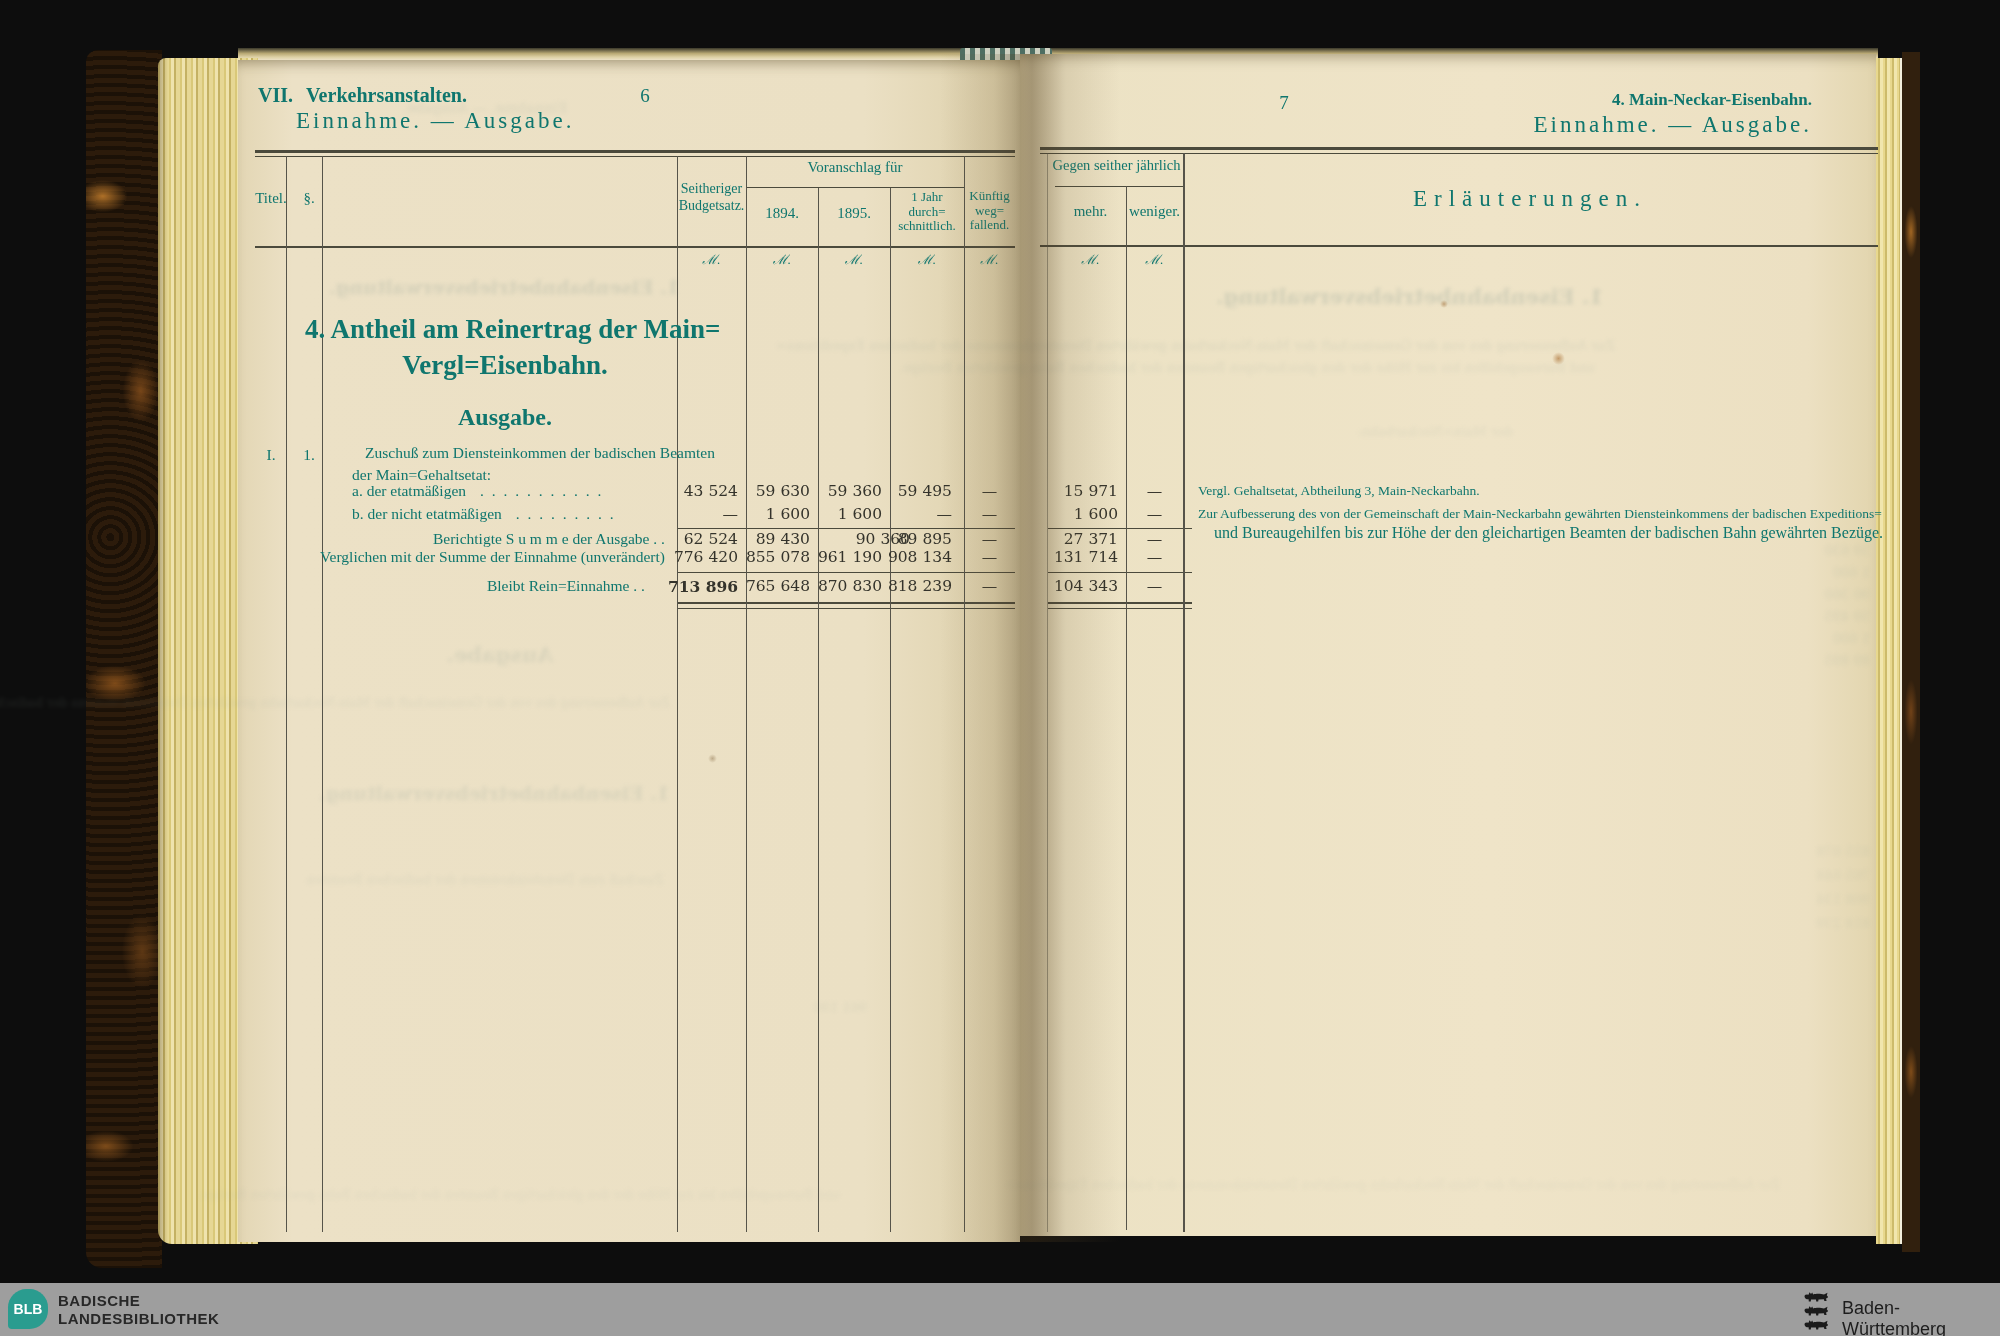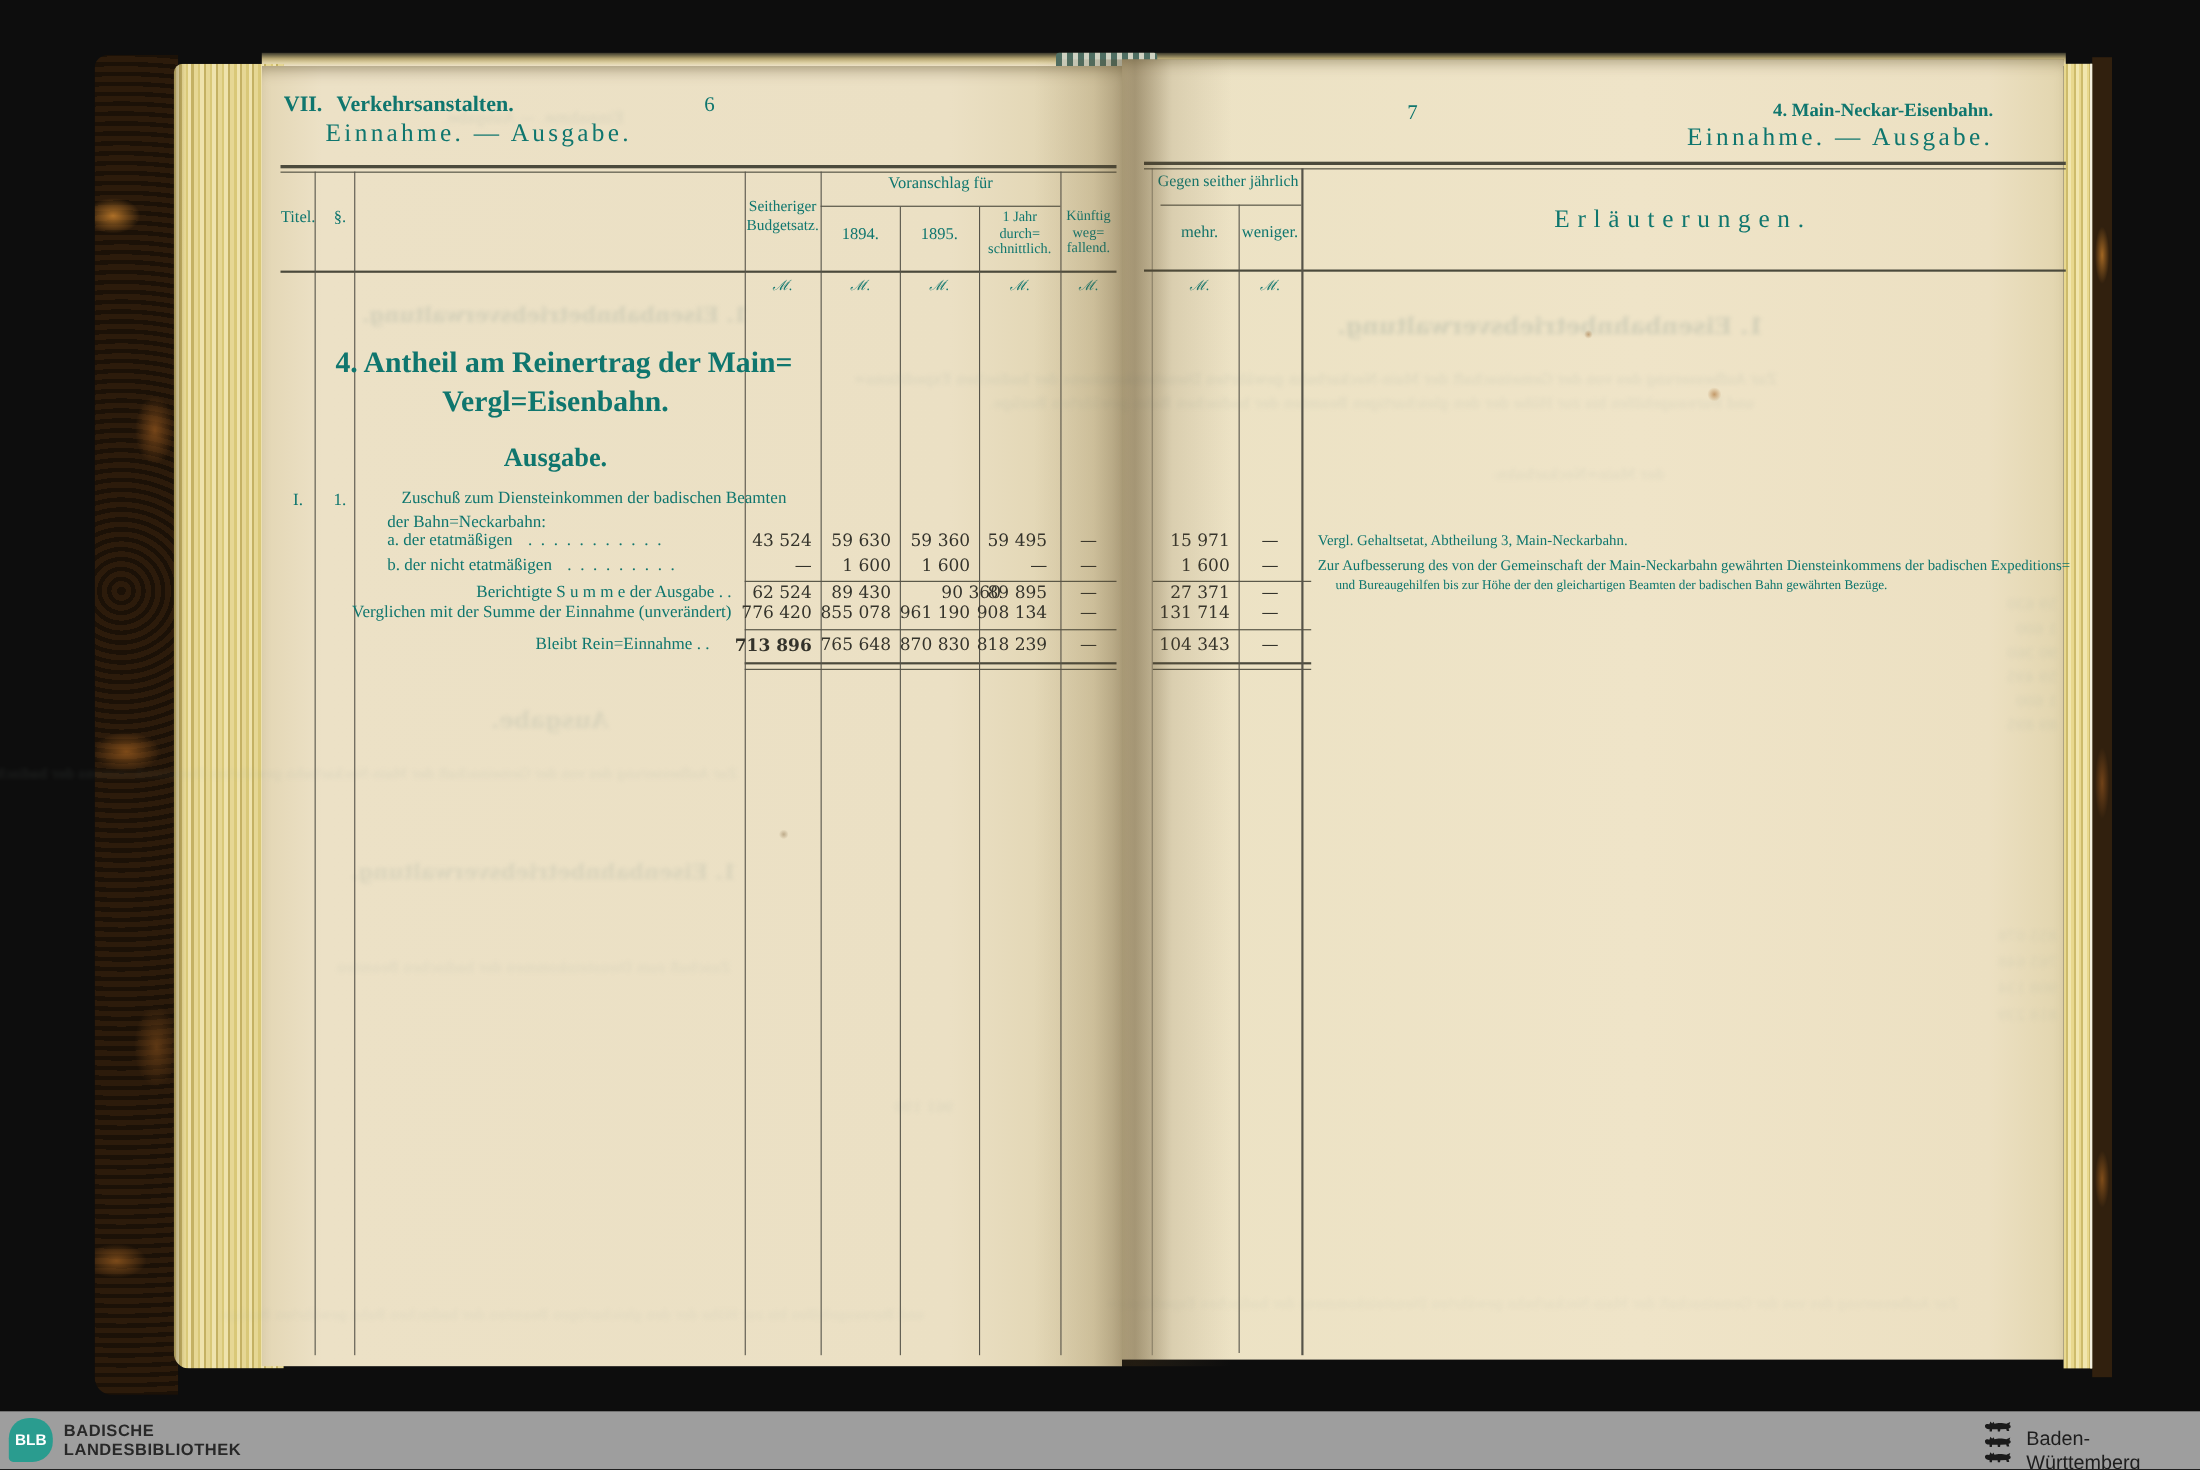--- a/index.html
+++ b/index.html
@@ -132,21 +132,21 @@
   <div class="t c" style="left:890px;top:250px;width:74px;font-size:13px;font-style:italic;">ℳ.</div>
   <div class="t c" style="left:964px;top:250px;width:51px;font-size:13px;font-style:italic;">ℳ.</div>
 
   <div class="t b c" style="left:305px;top:314px;width:400px;font-size:27px;">4. Antheil am Reinertrag der Main=</div>
   <div class="t b c" style="left:305px;top:350px;width:400px;font-size:27px;">Vergl=Eisenbahn.</div>
   <div class="t b c" style="left:305px;top:404px;width:400px;font-size:24px;">Ausgabe.</div>
 
   <div class="t c" style="left:252px;top:446px;width:38px;font-size:15.5px;">I.</div>
   <div class="t c" style="left:290px;top:446px;width:38px;font-size:15.5px;">1.</div>
   <div class="t" style="left:337px;top:444px;font-size:15.5px;margin-left:28px;">Zuschuß zum Diensteinkommen der badischen Beamten</div>
-  <div class="t" style="left:352px;top:466px;font-size:15.5px;">der Bahn=Neckarbahn:</div>
+  <div class="t" style="left:352px;top:466px;font-size:15.5px;">der Main=Gehaltsetat:</div>
 
   <div class="t" style="left:352px;top:482px;font-size:15.5px;">
     <span>a. der etatmäßigen</span>
     <span style="letter-spacing:2px;margin-left:10px;">.  .  .  .  .  .  .  .  .  .  .</span>
   </div>
   <div class="num r" style="left:660px;top:482px;width:78px;">43 524</div>
   <div class="num r" style="left:732px;top:482px;width:78px;">59 630</div>
   <div class="num r" style="left:804px;top:482px;width:78px;">59 360</div>
   <div class="num r" style="left:874px;top:482px;width:78px;">59 495</div>
   <div class="num c" style="left:964px;top:482px;width:51px;">—</div>
@@ -235,21 +235,21 @@
   <div class="num c" style="left:1126px;top:505px;width:57px;">—</div>
   <div class="num r" style="left:1042px;top:530px;width:76px;">27 371</div>
   <div class="num c" style="left:1126px;top:530px;width:57px;">—</div>
   <div class="num r" style="left:1042px;top:548px;width:76px;">131 714</div>
   <div class="num c" style="left:1126px;top:548px;width:57px;">—</div>
   <div class="num r" style="left:1042px;top:577px;width:76px;">104 343</div>
   <div class="num c" style="left:1126px;top:577px;width:57px;">—</div>
 
   <div class="t" style="left:1198px;top:483px;font-size:13.5px;">Vergl. Gehaltsetat, Abtheilung 3, Main-Neckarbahn.</div>
   <div class="t" style="left:1198px;top:506px;font-size:13.5px;">Zur Aufbesserung des von der Gemeinschaft der Main-Neckarbahn gewährten Diensteinkommens der badischen Expeditions=</div>
-  <div class="t" style="left:1214px;top:524px;font-size:12px;">und Bureaugehilfen bis zur Höhe der den gleichartigen Beamten der badischen Bahn gewährten Bezüge.</div>
+  <div class="t" style="left:1214px;top:524px;font-size:16px;">und Bureaugehilfen bis zur Höhe der den gleichartigen Beamten der badischen Bahn gewährten Bezüge.</div>
 
   <div class="abs" id="gutter"></div>
 
   <div class="abs" id="footer-bar">
     <div id="blb-logo">
       <span>BLB</span>
     </div>
     <div id="lib-name">
       <span class="blk">BADISCHE</span>
       <span class="blk">LANDESBIBLIOTHEK</span>

